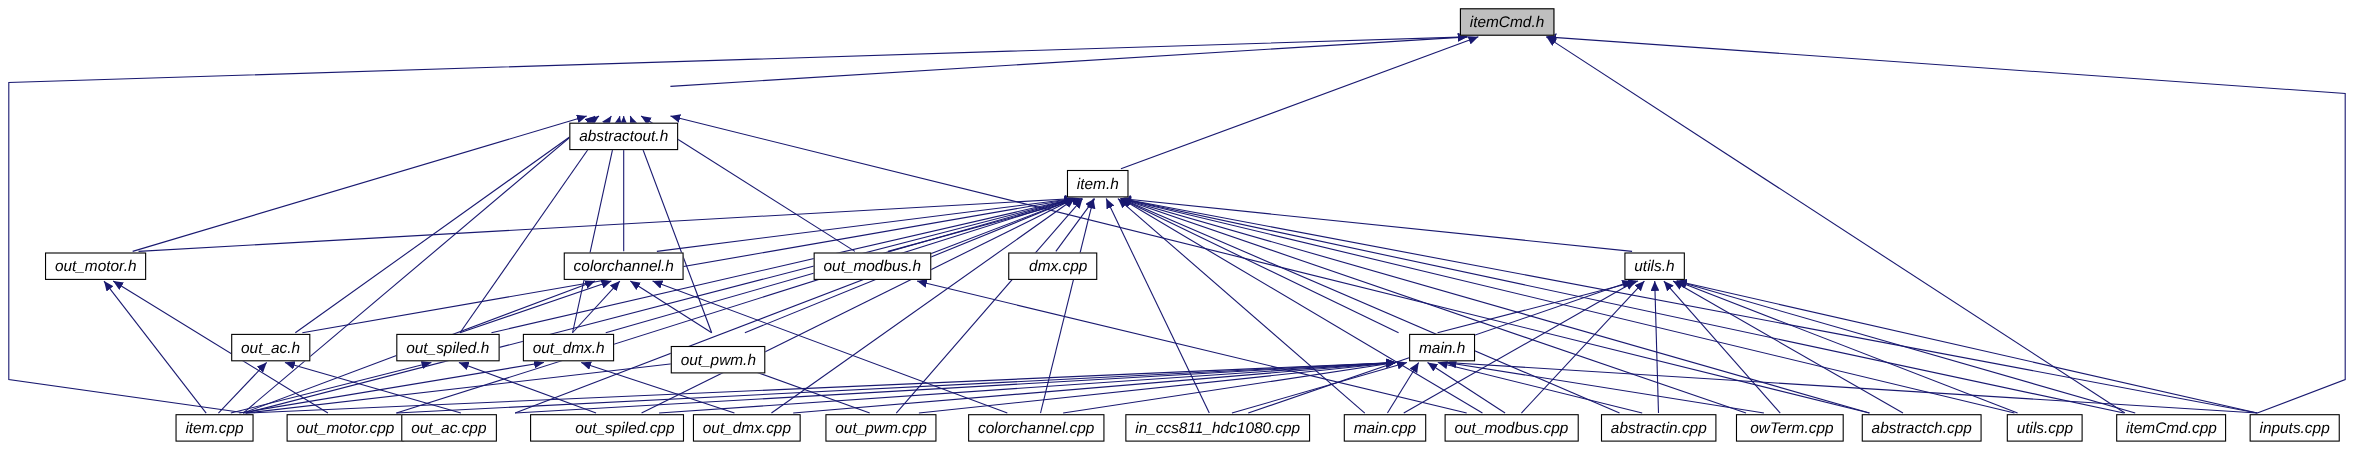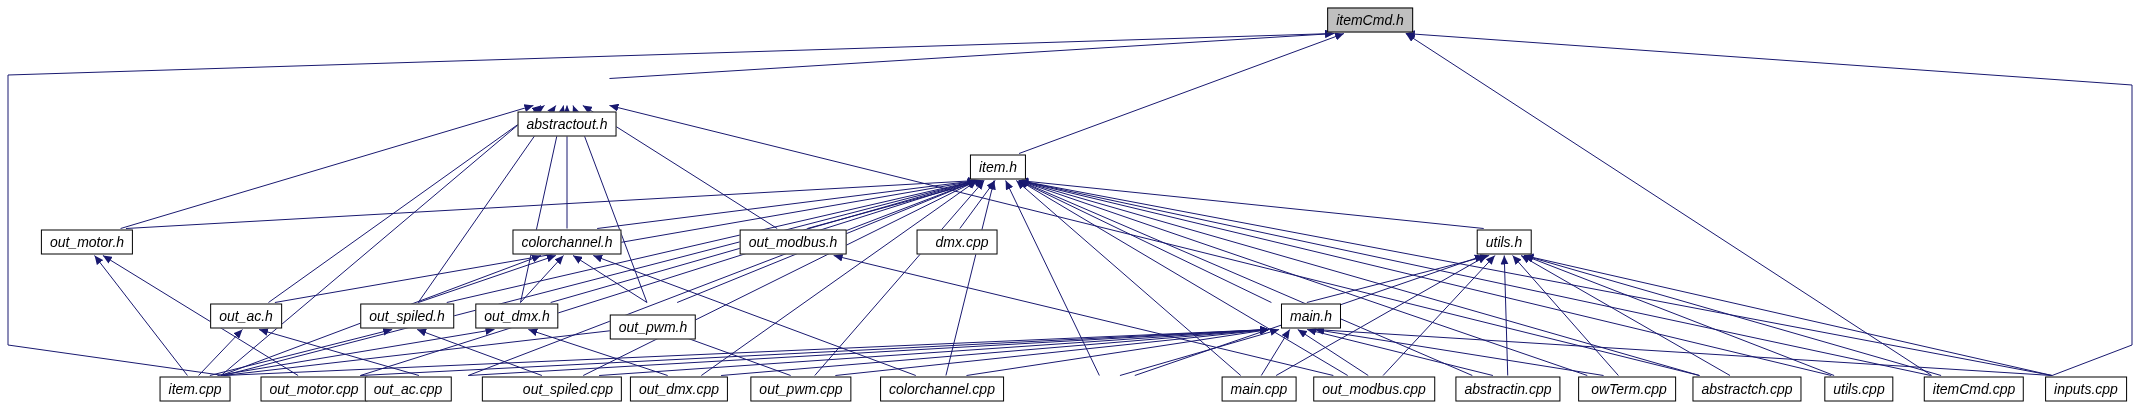--- a/index.html
+++ b/index.html
@@ -143,20 +143,21 @@
     <div class="node" title="out_dmx.h" style="left: 517px; top: 316px;">out_dmx.h</div>
     <div class="node" title="out_pwm.h" style="left: 653px; top: 316px; margin-top: 11px;">out_pwm.h</div>
     <div class="node" title="main.h" style="left: 1292px; top: 316px; margin-left: 19px;">main.h</div>
     <div class="node" title="item.cpp" style="left: 195px; top: 389px;">item.cpp</div>
     <div class="node" title="out_motor.cpp" style="left: 314px; top: 389px;">out_motor.cpp</div>
     <div class="node" title="out_ac.cpp" style="left: 408px; top: 389px;">out_ac.cpp</div>
     <div class="node" title="out_spiled.cpp" style="left: 552px; top: 389px; padding-left: 40px;">out_spiled.cpp</div>
     <div class="node" title="out_dmx.cpp" style="left: 679px; top: 389px;">out_dmx.cpp</div>
     <div class="node" title="out_pwm.cpp" style="left: 801px; top: 389px;">out_pwm.cpp</div>
     <div class="node" title="colorchannel.cpp" style="left: 942px; top: 389px;">colorchannel.cpp</div>
+    <div class="node" title="in_ccs811_hdc1080.cpp" style="left: 1107px; top: 389px;">in_ccs811_hdc1080.cpp</div>
     <div class="node" title="main.cpp" style="left: 1259px; top: 389px;">main.cpp</div>
     <div class="node" title="out_modbus.cpp" style="left: 1374px; top: 389px;">out_modbus.cpp</div>
     <div class="node" title="abstractin.cpp" style="left: 1508px; top: 389px;">abstractin.cpp</div>
     <div class="node" title="owTerm.cpp" style="left: 1627px; top: 389px; padding-left: 12px;">owTerm.cpp</div>
     <div class="node" title="abstractch.cpp" style="left: 1747px; top: 389px;">abstractch.cpp</div>
     <div class="node" title="utils.cpp" style="left: 1859px; top: 389px;">utils.cpp</div>
     <div class="node" title="itemCmd.cpp" style="left: 1974px; top: 389px;">itemCmd.cpp</div>
     <div class="node" title="inputs.cpp" style="left: 2086px; top: 389px;">inputs.cpp</div>
   </div>
 

